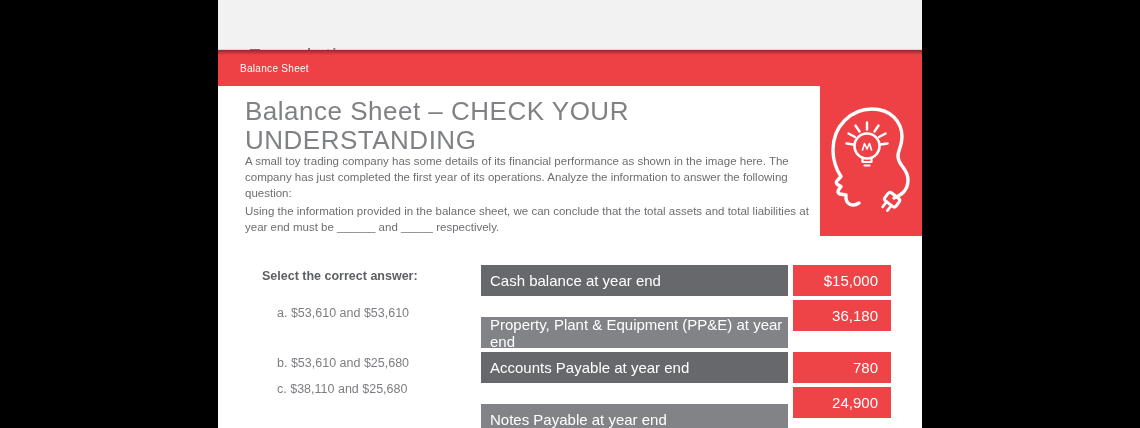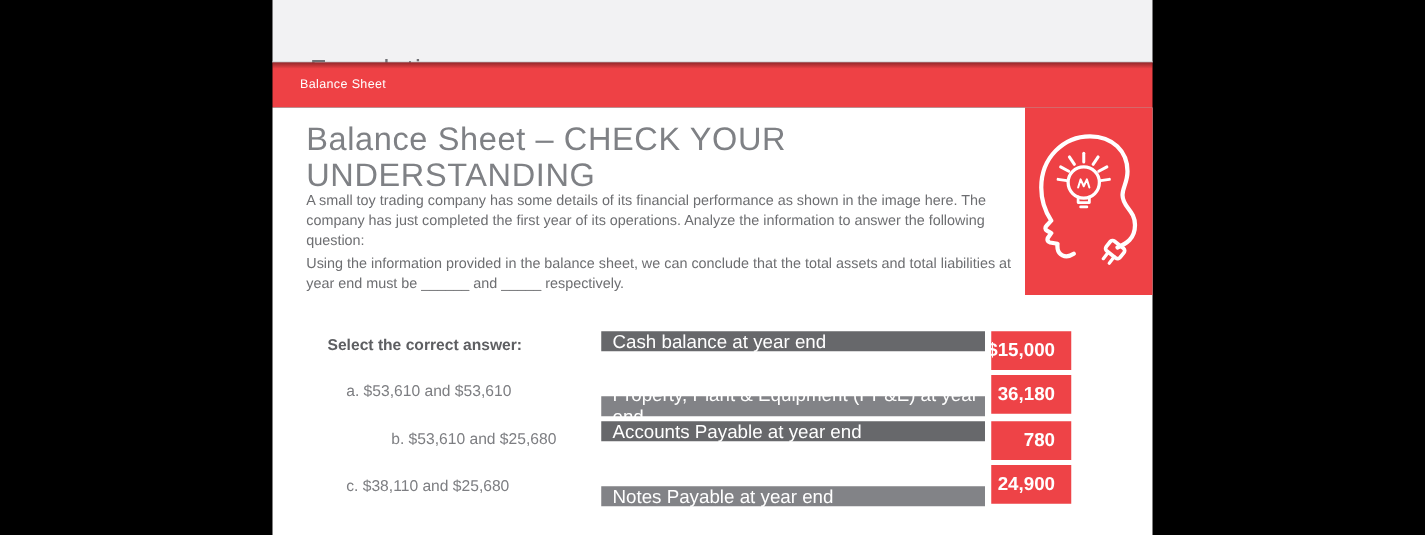--- a/index.html
+++ b/index.html
@@ -27,30 +27,30 @@
   .main-title { position:absolute; left:27px; top:11px; width:480px;
             font-size:26px; line-height:29px; letter-spacing:0.5px; color:#7f8185; font-weight:400; }
   .intro { position:absolute; left:27px; top:67px; width:580px;
             font-size:11.5px; line-height:16px; color:#6d6e71; }
   .question { position:absolute; left:27px; top:117px; width:580px;
             font-size:11.5px; line-height:16px; color:#6d6e71; }
 
   .select-prompt { position:absolute; left:44px; top:183px;
             font-size:12.5px; font-weight:bold; color:#5e5f62; }
   .option { position:absolute; left:59px; font-size:12.5px; color:#7d7e82; cursor:pointer; }
-  .option-a { top:220px; } .option-b { top:258px;margin-left:36px; } .option-c { top:296px; }
+  .option-a { top:220px; } .option-b { top:270px; } .option-c { top:296px; }
 
   
   .bs-table { position:absolute; left:263px; top:179px; }
   .trow { display:flex; margin-bottom:4px; }
-  .tlabel { width:307px; height:16px; color:#fff; font-size:15px;
+  .tlabel { width:307px; height:31px; color:#fff; font-size:15px;
             display:flex; align-items:center; padding-left:9px; margin-right:5px; }
   .tlabel.dark  { background:#67686b; }
   .tlabel.light { background:#828387;margin-top:17px; }
-  .tvalue { width:64px; height:31px; background:#ee4347; color:#fff; font-size:15px; font-weight:bold;
+  .tvalue { width:98px; height:31px; background:#ee4347; color:#fff; font-size:15px; font-weight:normal;
             display:flex; align-items:center; justify-content:flex-end; padding-right:13px; }
 
   
   .icon-box { position:absolute; left:602px; top:0; width:102px; height:150px; background:#ee4145; }
   .icon-box svg { display:block; }
 </style>
 </head>
 <body>
 
 <div class="stage">

